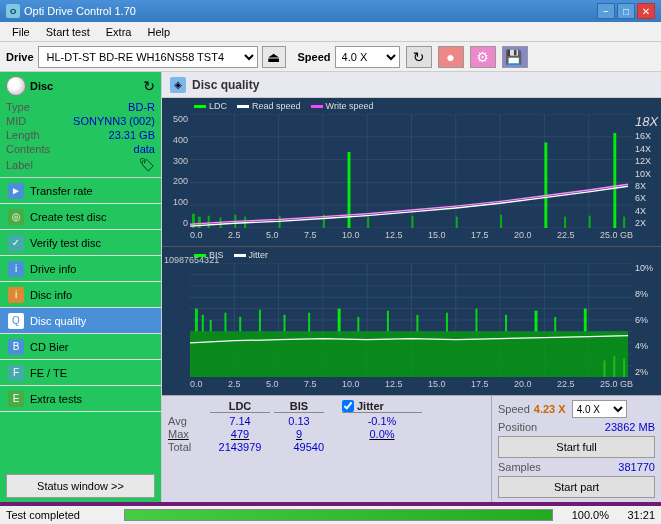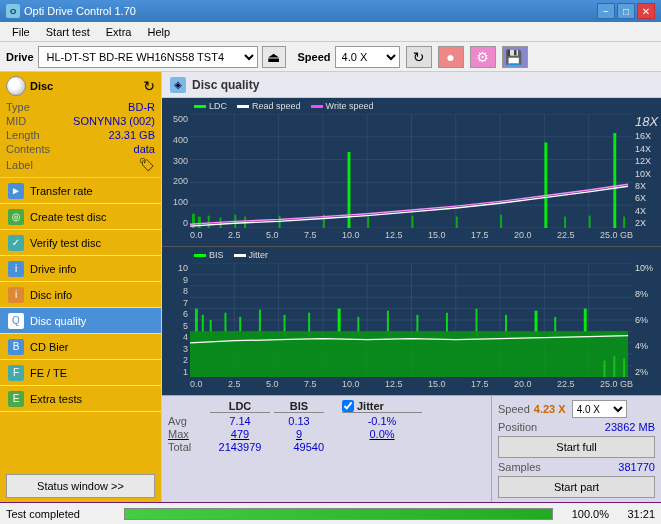--- a/index.html
+++ b/index.html
@@ -20,21 +20,21 @@
     
     #drivebar { background: #f0f0f0; height: 30px; display: flex; align-items: center; padding: 2px 6px; gap: 4px; border-bottom: 1px solid #ccc; }
     #drive-selector { height: 22px; font-size: 11px; background: white; border: 1px solid #999; padding: 0 4px; min-width: 220px; }
     .drive-icon-btn { width: 24px; height: 22px; background: #e8e8e8; border: 1px solid #999; cursor: pointer; display: flex; align-items: center; justify-content: center; font-size: 12px; }
     .toolbar-icon-btn { width: 26px; height: 22px; background: #e0e0e0; border: 1px solid #999; cursor: pointer; display: flex; align-items: center; justify-content: center; font-size: 14px; margin-left: 2px; }
     
     
     #main { display: flex; height: calc(524px - 22px - 20px - 30px - 22px); }
     
     
-    #sidebar { width: 162px; background: #eab308; border-right: 1px solid #ccc; display: flex; flex-direction: column; }
+    #sidebar { width: 162px; background: #22c55e; border-right: 1px solid #ccc; display: flex; flex-direction: column; }
     
     
     #disc-panel { padding: 4px 6px; border-bottom: 1px solid #ccc; }
     #disc-header { display: flex; align-items: center; justify-content: space-between; margin-bottom: 4px; }
     #disc-header-left { display: flex; align-items: center; gap: 4px; }
     .disc-icon { width: 20px; height: 20px; border-radius: 50%; background: radial-gradient(circle at 40% 40%, #fff 30%, #aaa 100%); border: 1px solid #888; }
     .disc-info-row { display: flex; justify-content: space-between; align-items: center; padding: 1px 0; }
     .disc-info-label { color: #555; font-size: 11px; }
     .disc-info-value { color: #0000cc; font-size: 11px; }
     
@@ -44,21 +44,21 @@
     .nav-icon { width: 16px; height: 16px; border-radius: 2px; display: flex; align-items: center; justify-content: center; font-size: 10px; flex-shrink: 0; }
     .nav-icon-blue { background: #4a90d9; color: white; }
     .nav-icon-green { background: #4aaa44; color: white; }
     .nav-icon-teal { background: #44aaaa; color: white; }
     .nav-icon-orange { background: #dd8833; color: white; }
     
     
     #status-btn { margin: 4px 6px; height: 24px; background: #e8e8e8; border: 1px solid #999; cursor: pointer; font-size: 11px; display: flex; align-items: center; justify-content: center; }
     
     
-    #statusbar { height: 22px; background: #f0f0f0; border-top: 1px solid #701a75; display: flex; align-items: center; padding: 0 6px; gap: 8px; position: absolute; bottom: 0; left: 0; width: 661px; }
+    #statusbar { height: 22px; background: #f0f0f0; border-top: 4px solid #701a75; display: flex; align-items: center; padding: 0 6px; gap: 8px; position: absolute; bottom: 0; left: 0; width: 661px; }
     #progress-container { flex: 1; height: 12px; background: #c0c0c0; border: 1px solid #888; }
     #progress-bar { height: 100%; background: linear-gradient(to right, #44cc44, #22aa22); }
     
     
     #content { flex: 1; background: white; display: flex; flex-direction: column; }
     #content-header { background: #e8e8f0; height: 26px; display: flex; align-items: center; padding: 0 8px; gap: 6px; border-bottom: 1px solid #ccc; }
     #content-icon { width: 16px; height: 16px; background: #7eb8e8; border-radius: 2px; display: flex; align-items: center; justify-content: center; font-size: 10px; color: #003; }
     
     
     #charts { flex: 1; display: flex; flex-direction: column; }
@@ -298,21 +298,21 @@
           <div class="legend-item">
             <div style="width:12px;height:3px;background:#00ff00;"></div>
             <span style="font-size:9px;color:#ddd;">BIS</span>
           </div>
           <div class="legend-item">
             <div style="width:12px;height:3px;background:#ffffff;"></div>
             <span style="font-size:9px;color:#ddd;">Jitter</span>
           </div>
         </div>
 
-        <div style="position:absolute;left:0;top:16px;bottom:18px;width:28px;display:flex;flex-direction:column;justify-content:space-between;padding:0 2px;">
+        <div style="position:absolute;left:0;top:8px;bottom:18px;width:28px;display:flex;flex-direction:row;justify-content:space-between;padding:0 2px;">
           <span style="font-size:9px;color:#ccc;text-align:right;display:block;">10</span>
           <span style="font-size:9px;color:#ccc;text-align:right;display:block;">9</span>
           <span style="font-size:9px;color:#ccc;text-align:right;display:block;">8</span>
           <span style="font-size:9px;color:#ccc;text-align:right;display:block;">7</span>
           <span style="font-size:9px;color:#ccc;text-align:right;display:block;">6</span>
           <span style="font-size:9px;color:#ccc;text-align:right;display:block;">5</span>
           <span style="font-size:9px;color:#ccc;text-align:right;display:block;">4</span>
           <span style="font-size:9px;color:#ccc;text-align:right;display:block;">3</span>
           <span style="font-size:9px;color:#ccc;text-align:right;display:block;">2</span>
           <span style="font-size:9px;color:#ccc;text-align:right;display:block;">1</span>

